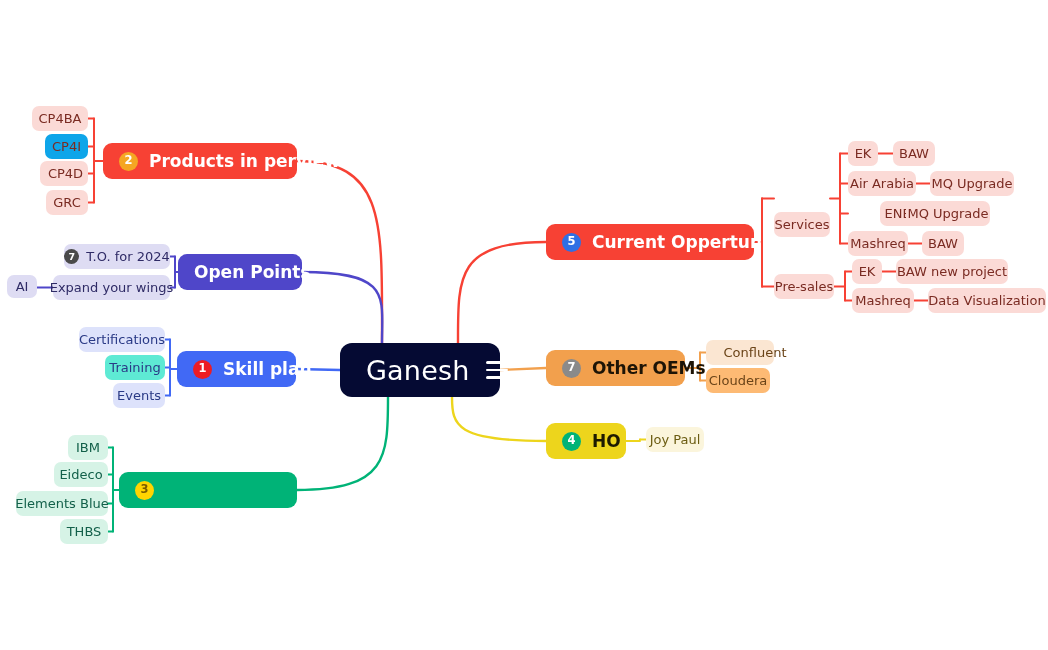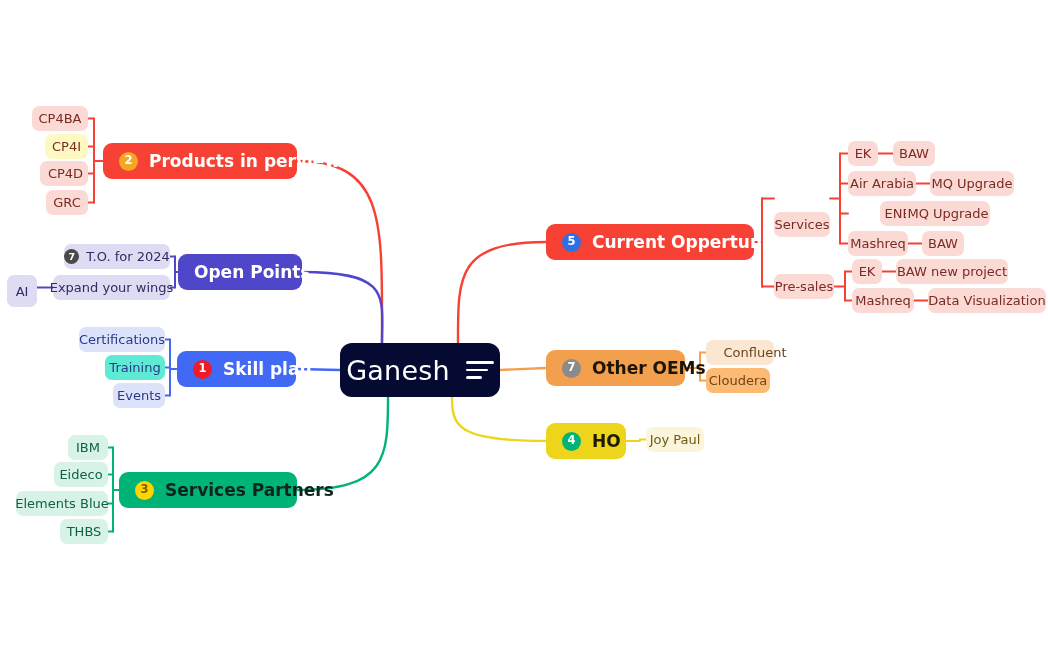--- a/index.html
+++ b/index.html
@@ -17,21 +17,20 @@
 
   
   .central{
     background:#050a33;color:#ffffff;
     border-radius:12px;
     padding:7px 26px;
     height:54px;
     font-size:27px;
     letter-spacing:.2px;
     gap:16px;
-    justify-content:center;
   }
   .central .label{font-weight:400;}
   .menu-icon{display:flex;flex-direction:column;gap:5px;justify-content:center;}
   .menu-icon i{display:block;height:2.5px;background:#ffffff;border-radius:2px;}
   .menu-icon i:nth-child(1){width:28px;}
   .menu-icon i:nth-child(2){width:22px;}
   .menu-icon i:nth-child(3){width:16px;}
 
   
   .branch{
@@ -134,58 +133,57 @@
           <i></i>
         </span>
       </div>
       <div class="node branch" style="left: 103px; top: 143px; width: 194px; height: 36px; background: rgb(247, 65, 52); color: rgb(255, 255, 255);">
         <span class="badge" style="background: rgb(245, 166, 35);">2</span>
         <span class="blabel">Products in perview</span>
       </div>
       <div class="node pill" style="left: 32px; top: 106px; width: 56px; height: 25px; background: rgb(251, 218, 214); color: rgb(122, 43, 34);">
         <span>CP4BA</span>
       </div>
-      <div class="node pill" style="left: 45px; top: 134px; width: 43px; height: 25px; background: #fef9c3; color: rgb(122, 43, 34);">
+      <div class="node pill" style="left: 45px; top: 134px; width: 43px; height: 25px; background: #0ea5e9; color: rgb(122, 43, 34);">
         <span>CP4I</span>
       </div>
       <div class="node pill" style="left: 40px; top: 161px; width: 48px; height: 25px; background: rgb(251, 218, 214); color: rgb(122, 43, 34); padding-left: 12px;">
         <span>CP4D</span>
       </div>
       <div class="node pill" style="left: 46px; top: 190px; width: 42px; height: 25px; background: rgb(251, 218, 214); color: rgb(122, 43, 34);">
         <span>GRC</span>
       </div>
       <div class="node branch" style="left: 178px; top: 254px; width: 124px; height: 36px; background: rgb(79, 70, 201); color: rgb(255, 255, 255);">
         <span class="blabel">Open Points</span>
       </div>
       <div class="node pill" style="left: 64px; top: 244px; width: 106px; height: 25px; background: rgb(222, 220, 243); color: rgb(47, 43, 102);">
         <span class="badge" style="background: rgb(74, 74, 74);">7</span>
         <span>T.O. for 2024</span>
       </div>
       <div class="node pill" style="left: 53px; top: 275px; width: 117px; height: 25px; background: rgb(222, 220, 243); color: rgb(47, 43, 102);">
         <span>Expand your wings</span>
       </div>
-      <div class="node pill" style="left: 7px; top: 275px; width: 30px; height: 32px; background: rgb(222, 220, 243); color: rgb(47, 43, 102);">
+      <div class="node pill" style="left: 7px; top: 275px; width: 30px; height: 23px; background: rgb(222, 220, 243); color: rgb(47, 43, 102);">
         <span>AI</span>
       </div>
       <div class="node branch" style="left: 177px; top: 351px; width: 119px; height: 36px; background: rgb(65, 105, 245); color: rgb(255, 255, 255);">
         <span class="badge" style="background: rgb(237, 28, 36);">1</span>
         <span class="blabel">Skill plan</span>
       </div>
       <div class="node pill" style="left: 79px; top: 327px; width: 86px; height: 25px; background: rgb(221, 226, 251); color: rgb(42, 58, 134);">
         <span>Certifications</span>
       </div>
       <div class="node pill" style="left: 105px; top: 355px; width: 60px; height: 25px; background: #5eead4; color: rgb(42, 58, 134); justify-content: center;">
         <span>Training</span>
       </div>
       <div class="node pill" style="left: 113px; top: 383px; width: 52px; height: 25px; background: rgb(221, 226, 251); color: rgb(42, 58, 134);">
         <span>Events</span>
       </div>
       <div class="node branch" style="left: 119px; top: 472px; width: 178px; height: 36px; background: rgb(0, 179, 119); color: rgb(16, 35, 28);">
         <span class="badge" style="background: rgb(255, 212, 0); color: rgb(122, 92, 0);">3</span>
-        <span class="blabel">Services Partners</span>
       </div>
       <div class="node pill" style="left: 68px; top: 435px; width: 40px; height: 25px; background: rgb(214, 243, 230); color: rgb(19, 96, 74);">
         <span>IBM</span>
       </div>
       <div class="node pill" style="left: 54px; top: 462px; width: 54px; height: 25px; background: rgb(214, 243, 230); color: rgb(19, 96, 74);">
         <span>Eideco</span>
       </div>
       <div class="node pill" style="left: 16px; top: 491px; width: 92px; height: 25px; background: rgb(214, 243, 230); color: rgb(19, 96, 74);">
         <span>Elements Blue</span>
       </div>

